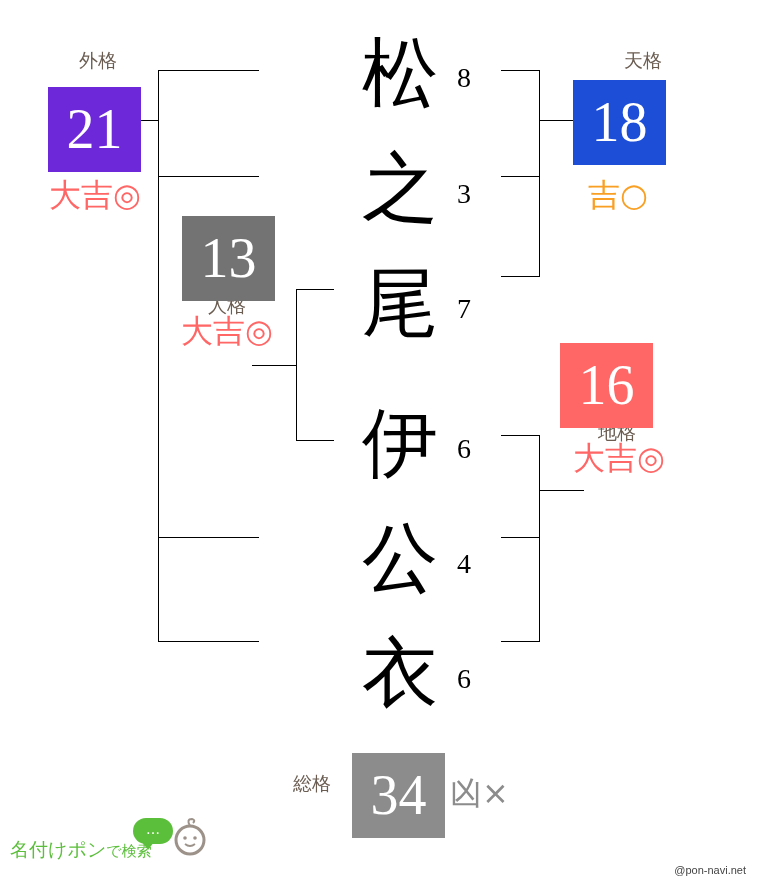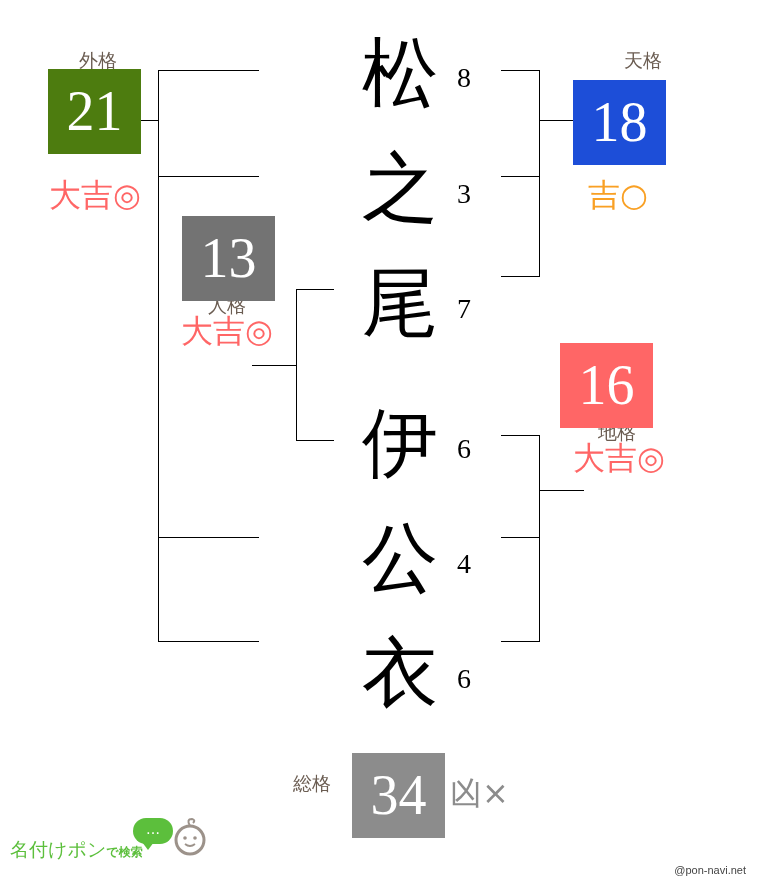--- a/index.html
+++ b/index.html
@@ -63,21 +63,21 @@
 <div>
   <div class="hline" style="left:501px; top:435px; width:39px"></div>
   <div class="hline" style="left:501px; top:537px; width:39px"></div>
   <div class="hline" style="left:501px; top:641px; width:39px"></div>
   <div class="vline" style="left:539px; top:435px; height:207px"></div>
   <div class="hline" style="left:539px; top:490px; width:45px"></div>
 </div>
 
 <div>
   <div class="label" style="left:48px; top:48px; width:100px">外格</div>
-  <div class="box" style="left:48px; top:69px; background:#4d7c0f">21</div>
+  <div class="box" style="left:48px; top:87px; background:#6d28d9">21</div>
   <div class="fortune" style="left:30px; top:174px; width:130px; color:#ff6666">大吉◎</div>
 </div>
 
 <div>
   <div class="label" style="left:593px; top:48px; width:100px">天格</div>
   <div class="box" style="left:573px; top:80px; background:#1d4ed8">18</div>
   <div class="fortune" style="left:568px; top:174px; width:100px; color:#f9a024">吉○</div>
 </div>
 
 <div>
@@ -104,17 +104,17 @@
   </div>
   <div class="abs" style="left:134px; top:27px; width:0; height:0; border-left:6px solid transparent; border-right:6px solid transparent; border-top:8px solid #5cbf3c;"></div>
   <svg class="abs" style="left:164px; top:2px" width="36" height="40">
     <circle cx="18" cy="23" r="14" fill="none" stroke="#9c928a" stroke-width="3"></circle>
     <path d="M18 9 q-4 -7 2 -7 q4 1 1 4" fill="none" stroke="#9c928a" stroke-width="2"></path>
     <circle cx="13" cy="21" r="1.8" fill="#9c928a"></circle>
     <circle cx="23" cy="21" r="1.8" fill="#9c928a"></circle>
     <path d="M13 27 q5 4 10 0" fill="none" stroke="#9c928a" stroke-width="1.8"></path>
   </svg>
   <div class="abs" style="left:2px; top:22px; white-space:nowrap; font-family:'DejaVu Sans',sans-serif; color:#5cbf3c;">
-    <span style="font-size:19px; font-weight:normal">名付けポン</span><span style="font-size:12px; font-weight:bold">で検索</span>
+    <span style="font-size:19px; font-weight:normal">名付けポン</span><span style="font-size:15px; font-weight:normal">で検索</span>
   </div>
 </div>
 
 <div class="abs" style="right:14px; top:864px; font-family:'Liberation Sans',sans-serif; font-size:11px; color:#444;margin-left:9px;">@pon-navi.net</div>
 
 </body></html>

